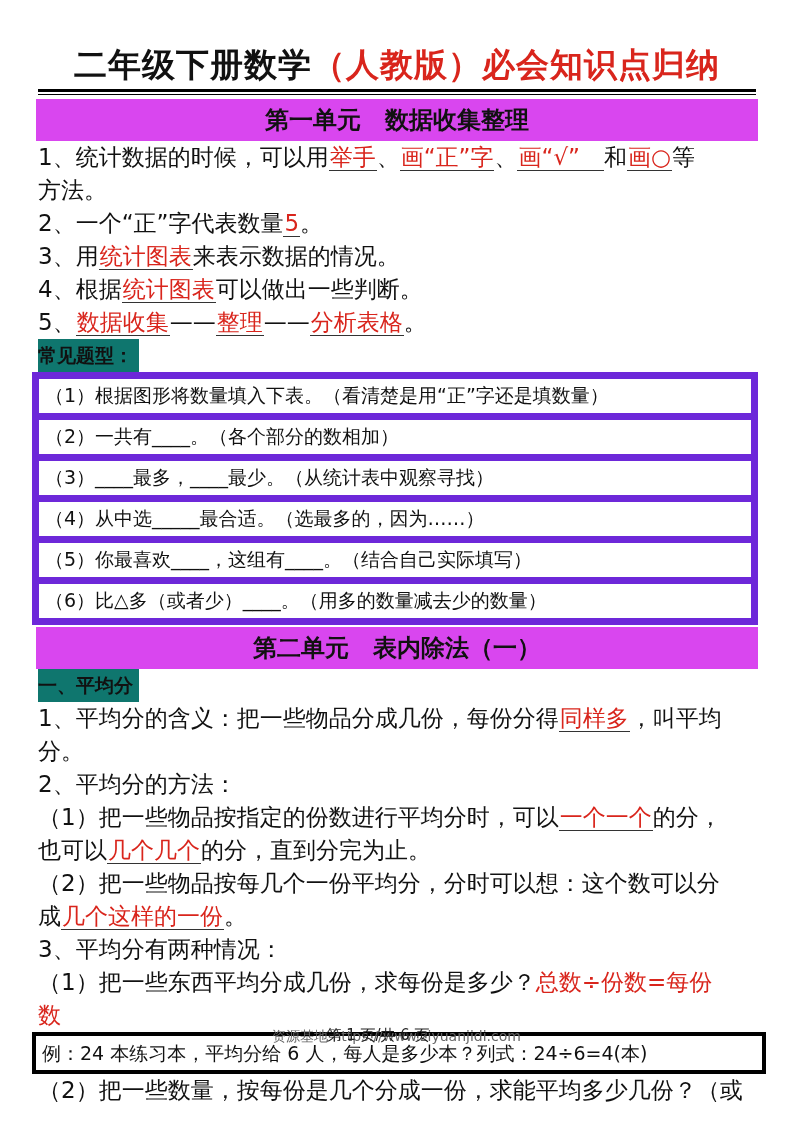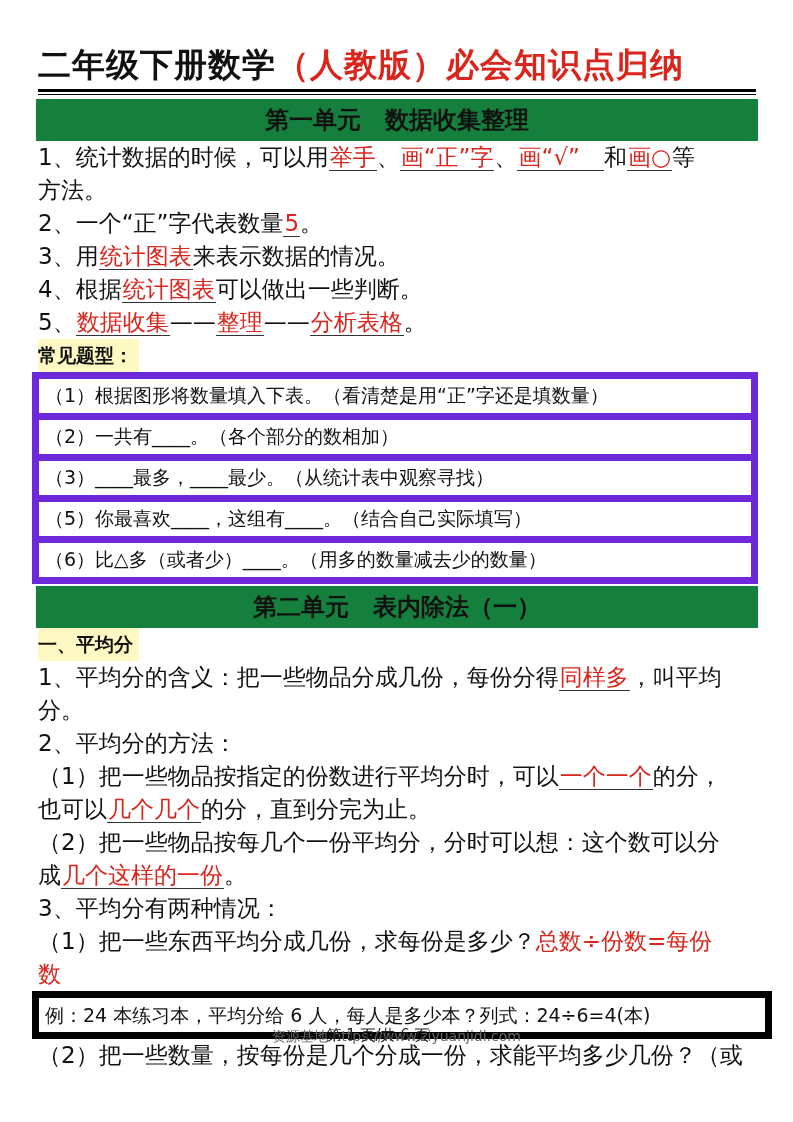--- a/index.html
+++ b/index.html
@@ -1,31 +1,31 @@
 <!DOCTYPE html>
 <html><head>
 <meta charset="utf-8">
 <style>
   html, body { margin:0; padding:0; background:#ffffff; }
   body { width:793px; height:1122px; position:relative; overflow:hidden;
          font-family: "DejaVu Sans", "Liberation Sans", sans-serif; color:#111; }
   .page { position:absolute; left:38px; top:44px; width:718px; }
-  .title { font-size:33px; font-weight:bold; letter-spacing:1px; line-height:42px; white-space:nowrap; height:42px; }
+  .title { font-size:33px; font-weight:bold; letter-spacing:1px; line-height:42px; white-space:nowrap; height:42px;text-align:center; }
   .title .red { color:#d9251c; }
   .rule { border-top:3px solid #000; border-bottom:1.5px solid #000; height:2px; margin-top:3px; }
-  .unit { background:#15803d; height:42px; line-height:42px; text-align:center;
+  .unit { background:#d946ef; height:42px; line-height:42px; text-align:center;
           font-size:24px; font-weight:bold; margin-top:4px; margin-left:-2px; margin-right:-2px; }
   .line { font-size:23px; line-height:33px; white-space:nowrap; }
   .red { color:#d9251c; }
   .u { border-bottom:1.5px solid #333; padding:0 1px; }
-  .green { display:inline-block; background:#fef9c3; font-weight:bold; font-size:19px; line-height:33px; padding:0 6px 0 0; }
+  .green { display:inline-block; background:#0f766e; font-weight:bold; font-size:19px; line-height:33px; padding:0 6px 0 0; }
   table.q { border-collapse:collapse; width:726px; margin-left:-6px; }
   table.q td { border:7px solid #6d28d9; font-size:19px; height:34px; padding:0 6px; white-space:nowrap; }
   .bold { font-weight:normal; }
-  .example { border:7px solid #000000; width:714px; margin-left:-6px; padding:0 6px; font-size:19px; line-height:34px; white-space:nowrap; }
+  .example { border:4px solid #000000; width:714px; margin-left:-6px; padding:0 6px; font-size:19px; line-height:34px; white-space:nowrap; }
   .footer { position:absolute; top:1028px; left:0; width:793px; text-align:center; font-size:14px; color:#666; }
   .footer .pg { position:absolute; left:0; width:756px; top:-2px; font-size:15px; color:#222; }
 </style>
 </head>
 <body>
 
 <div class="page">
   <div class="title">
     <span>二年级下册数学</span><span class="red">（人教版）必会知识点归纳</span>
   </div>
@@ -46,20 +46,23 @@
         <tr>
           <td>（1）根据图形将数量填入下表。（看清楚是用“正”字还是填数量）</td>
         </tr>
         <tr>
           <td>（2）一共有____。（各个部分的数相加）</td>
         </tr>
         <tr>
           <td>（3）____最多，____最少。（从统计表中观察寻找）</td>
         </tr>
         <tr>
+          <td>（4）从中选_____最合适。（选最多的，因为……）</td>
+        </tr>
+        <tr>
           <td>（5）你最喜欢____，这组有____。（结合自己实际填写）</td>
         </tr>
         <tr>
           <td>（6）比△多（或者少）____。（用多的数量减去少的数量）</td>
         </tr>
       </tbody>
     </table>
 
   <div class="unit" style="margin-top:2px">第二单元　表内除法（一）</div>
   <div><span class="green">一、平均分</span></div>

